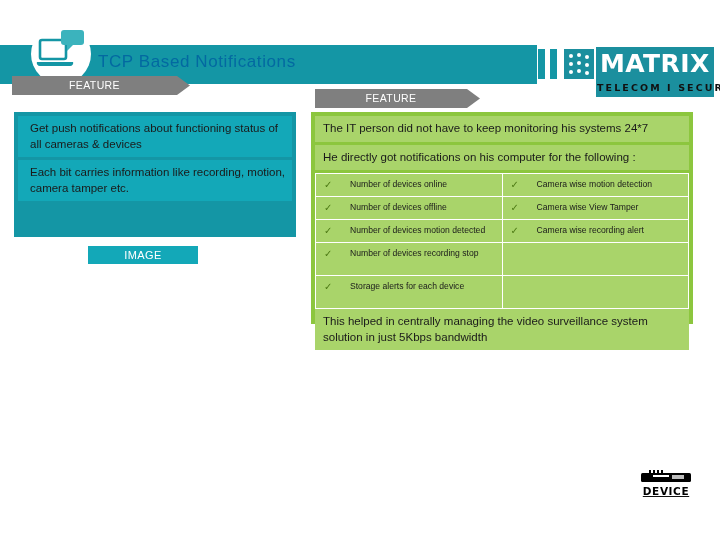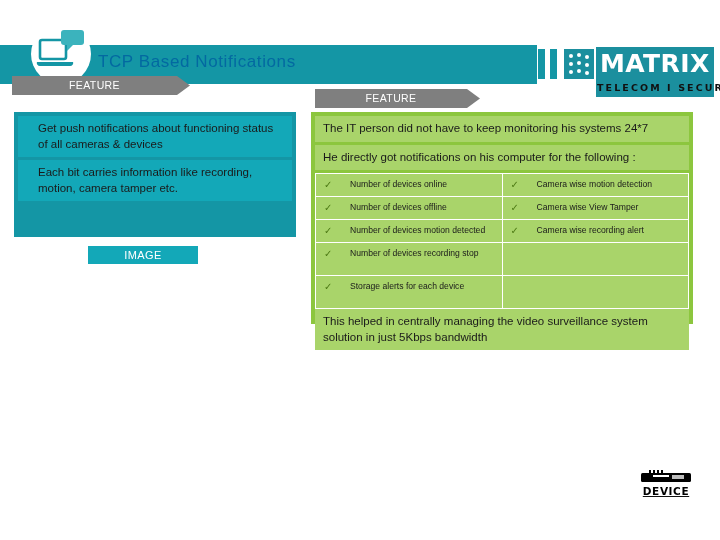--- a/index.html
+++ b/index.html
@@ -158,21 +158,21 @@
     height: 125px;
     background: #1496a5;
     padding: 4px;
     box-sizing: border-box;
   }
   .feature-item {
     background: #13a8b8;
     color: #1a1a1a;
     font-size: 11.5px;
     line-height: 15.5px;
-    padding: 5px 6px 5px 20px;
+    padding: 5px 6px 5px 12px;
     box-sizing: border-box;
     margin-bottom: 3px;
   }
   .feature-item:last-child { margin-bottom: 0; }
 
   #image-box {
     position: absolute;
     left: 88px;
     top: 246px;
     width: 110px;

